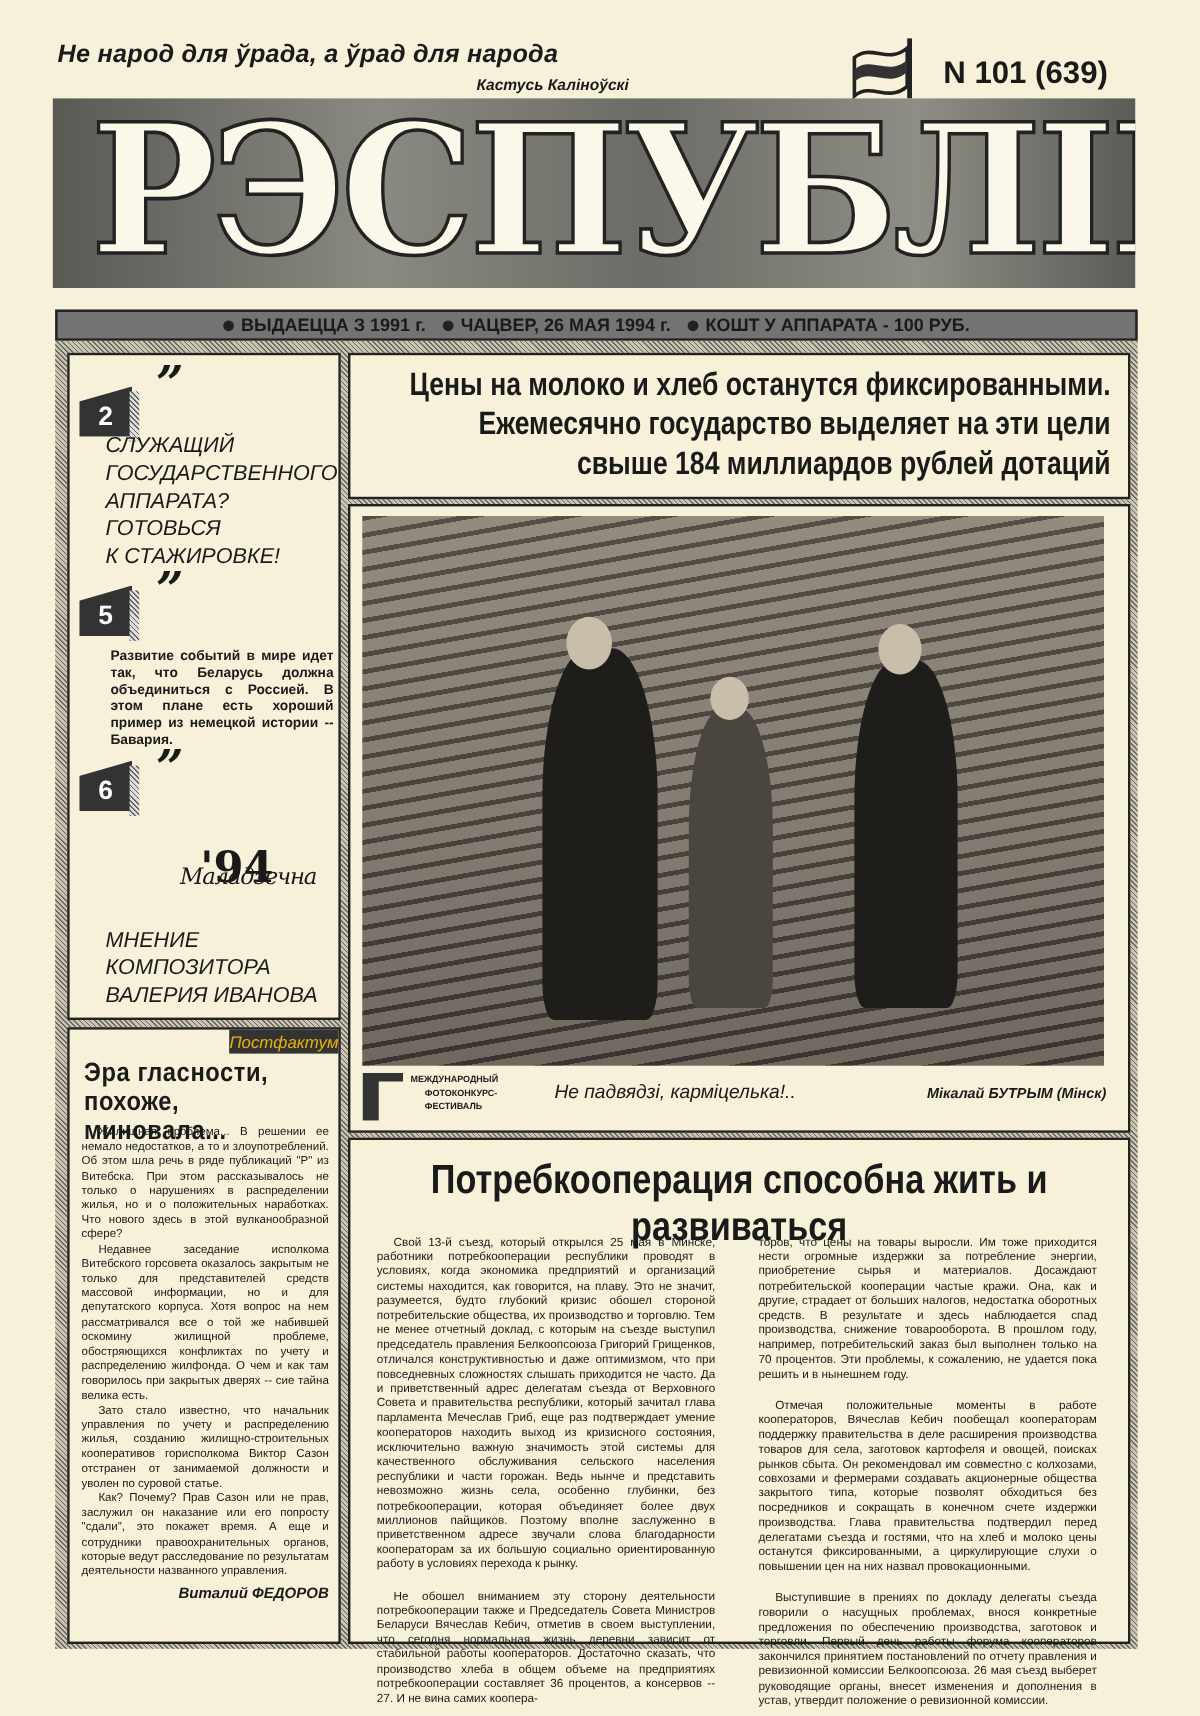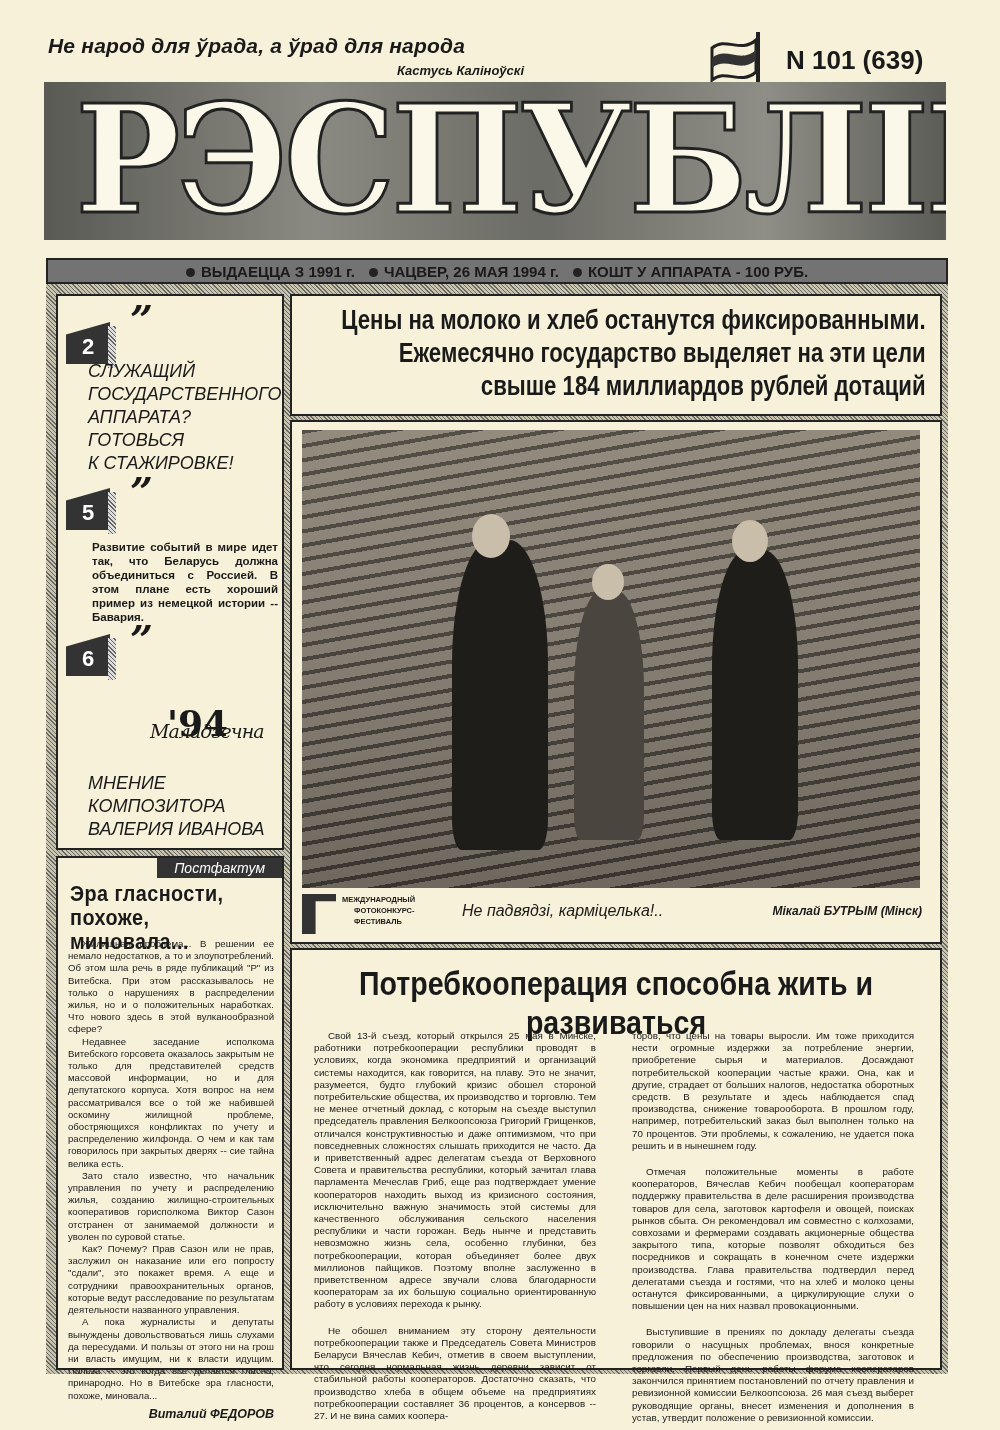--- a/index.html
+++ b/index.html
@@ -49,21 +49,21 @@
     color:#fff; font-weight:bold; font-size:22px; text-align:center; line-height:50px;
   }
   .badge-shadow { position:absolute; left:50px; width:8px; height:42px; background:repeating-linear-gradient(45deg,#666 0 1px,#ddd 1px 3px); }
   .quote { position:absolute; left:72px; font-family:"DejaVu Serif", serif; font-weight:bold; font-size:40px; font-style:italic; line-height:40px; }
   .teaser-caps { position:absolute; left:30px; font-style:italic; font-size:18px; line-height:23px; text-transform:uppercase; }
   .teaser-body { position:absolute; left:34px; width:186px; font-weight:bold; font-size:11.5px; line-height:14px; text-align:justify; }
   .festival-logo { position:absolute; left:88px; top:392px; width:90px; height:62px; }
   .festival-logo .num { position:absolute; right:8px; top:-4px; font-family:"DejaVu Serif", serif; font-weight:bold; font-size:36px;margin-top:18px; }
   .festival-logo .name { position:absolute; left:4px; top:32px; font-family:"DejaVu Serif", serif; font-size:19px; font-style:italic; letter-spacing:-1px; }
 
-  .rubric { position:absolute; right:0; top:0; background:#333; color:#ffffff; font-style:italic; font-size:14px; padding:2px 17px; }
+  .rubric { position:absolute; right:0; top:0; background:#333; color:#eab308; font-style:italic; font-size:14px; padding:2px 0; }
   .pf-title { position:absolute; left:12px; top:24px; font-family:"Liberation Sans Narrow","Liberation Sans", sans-serif; font-weight:bold; font-size:22px; line-height:24px; letter-spacing:0.5px; transform:scaleX(0.9); transform-origin:left; }
   .pf-body { position:absolute; left:10px; top:80px; width:206px; font-size:9.6px; line-height:12.2px; text-align:justify; }
   .pf-body p { margin:0; text-indent:14px; }
   .byline { font-weight:bold; font-style:italic; font-size:12.5px; text-align:right; margin-top:6px; }
 
   .lead-text { position:absolute; right:14px; top:8px; text-align:right; font-family:"Liberation Sans Narrow","Liberation Sans", sans-serif; font-weight:bold; font-size:27px; line-height:33px; transform:scaleX(0.82); transform-origin:right; white-space:nowrap; }
 
   .photo {
     position:absolute; left:10px; top:8px; width:618px; height:458px; overflow:hidden;
     background:
@@ -149,21 +149,20 @@
   <div class="rubric">Постфактум</div>
   <div class="pf-title">
     <div>Эра гласности,</div>
     <div>похоже, миновала...</div>
   </div>
   <div class="pf-body">
     <p>Жилищная проблема... В решении ее немало недостатков, а то и злоупотреблений. Об этом шла речь в ряде публикаций "Р" из Витебска. При этом рассказывалось не только о нарушениях в распределении жилья, но и о положительных наработках. Что нового здесь в этой вулканообразной сфере?</p>
     <p>Недавнее заседание исполкома Витебского горсовета оказалось закрытым не только для представителей средств массовой информации, но и для депутатского корпуса. Хотя вопрос на нем рассматривался все о той же набившей оскомину жилищной проблеме, обостряющихся конфликтах по учету и распределению жилфонда. О чем и как там говорилось при закрытых дверях -- сие тайна велика есть.</p>
     <p>Зато стало известно, что начальник управления по учету и распределению жилья, созданию жилищно-строительных кооперативов горисполкома Виктор Сазон отстранен от занимаемой должности и уволен по суровой статье.</p>
     <p>Как? Почему? Прав Сазон или не прав, заслужил он наказание или его попросту "сдали", это покажет время. А еще и сотрудники правоохранительных органов, которые ведут расследование по результатам деятельности названного управления.</p>
-    <p>А пока журналисты и депутаты вынуждены довольствоваться лишь слухами да пересудами. И пользы от этого ни на грош ни власть имущим, ни к власти идущим. Польза -- это когда все делается гласно, принародно. Но в Витебске эра гласности, похоже, миновала...</p>
     <div class="byline">Виталий ФЕДОРОВ</div>
   </div>
 </div>
 
 <div class="panel lead-head">
   <div class="lead-text">
     <div>Цены на молоко и хлеб останутся фиксированными.</div>
     <div>Ежемесячно государство выделяет на эти цели</div>
     <div>свыше 184 миллиардов рублей дотаций</div>
   </div>

